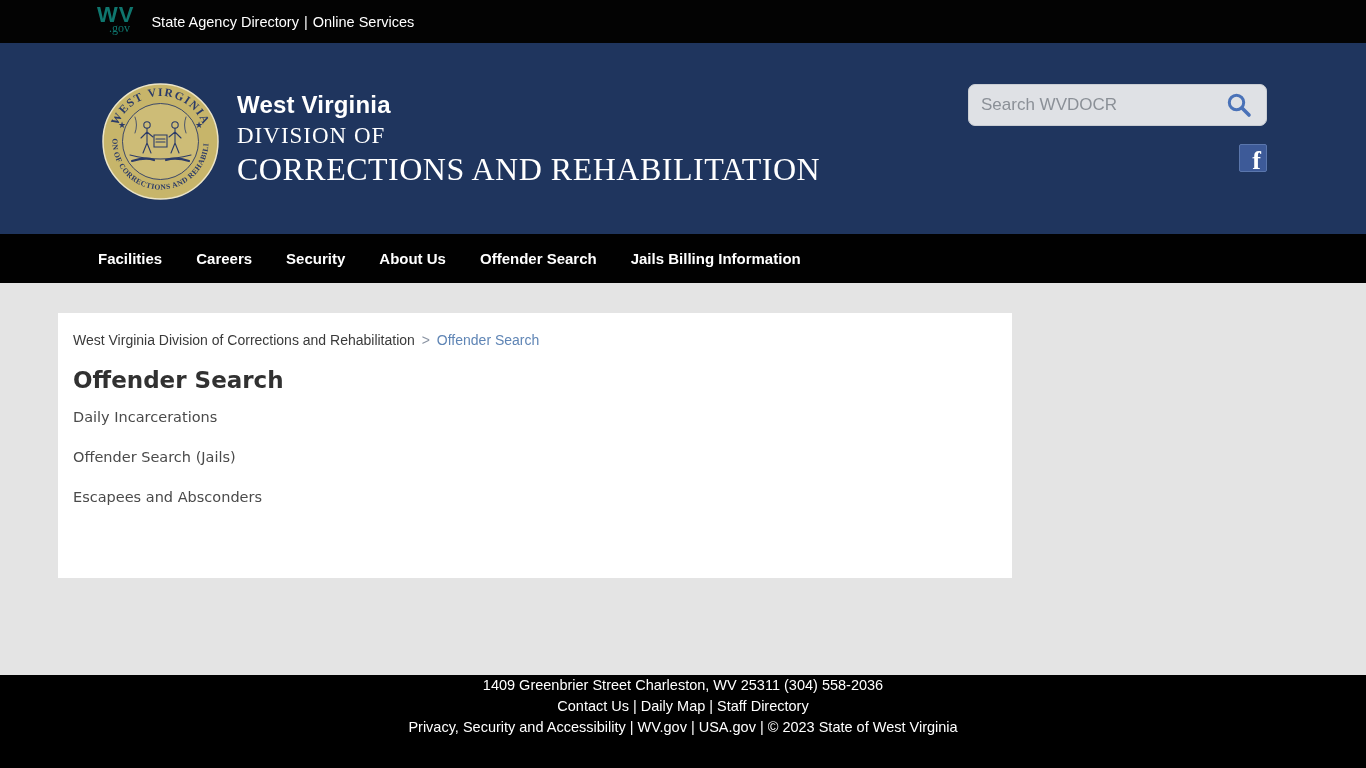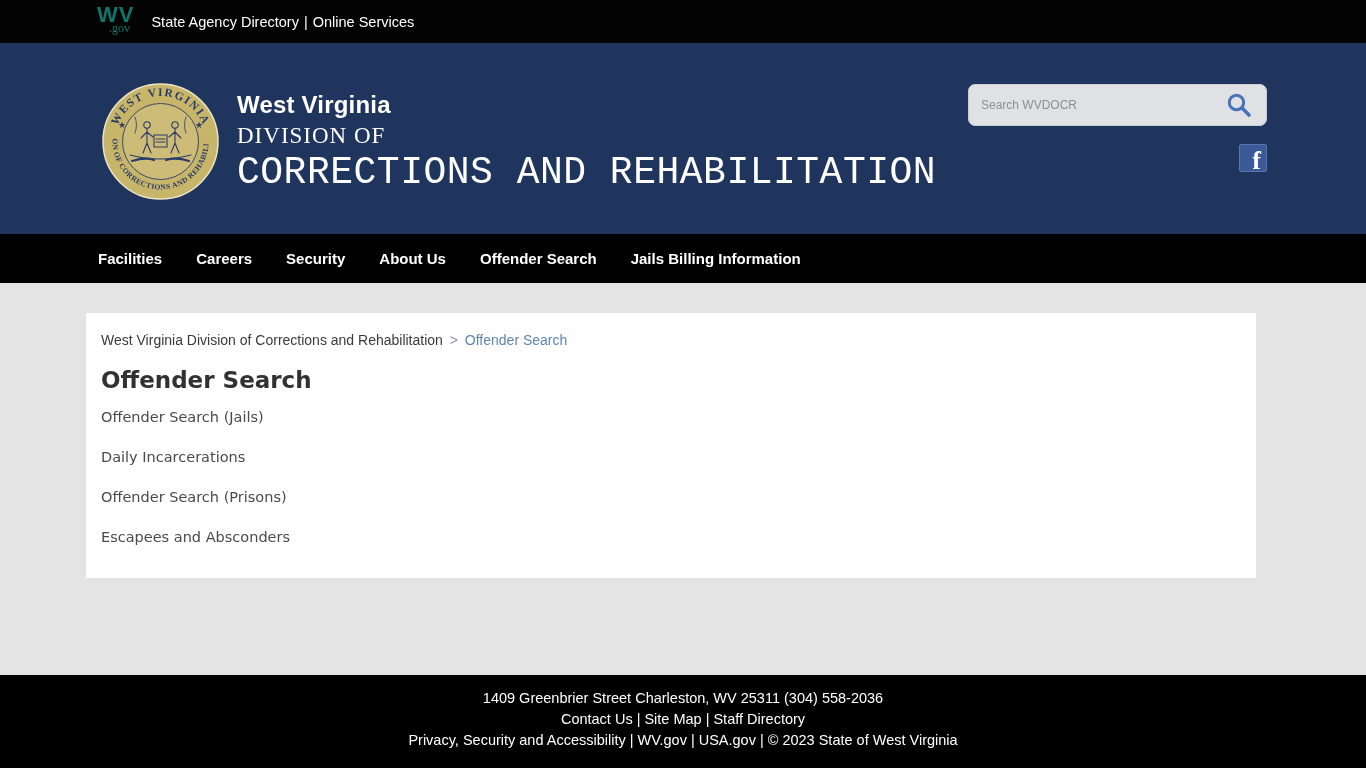--- a/index.html
+++ b/index.html
@@ -13,59 +13,59 @@
   .wvgov .gov { font-family:"Liberation Serif", serif; font-size:12px; display:block; margin:-4px 0 6px 12px; }
   .topbar-links { margin-left:17px; color:#fff; font-size:14.5px; }
   .topbar-links .sep { margin:0 5px; }
 
   
   .header { height:191px; background:#1f355e; position:relative; }
   .seal { position:absolute; left:102px; top:40px; width:117px; height:117px; }
   .brand { position:absolute; left:237px; top:48px; color:#fff; }
   .brand-line1 { font-size:24px; font-weight:600; letter-spacing:.2px; }
   .brand-line2 { font-family:"Liberation Serif", serif; font-size:23px; letter-spacing:1px; margin-top:4px; }
-  .brand-line3 { font-family:Liberation Mono, monospace; font-size:38px; letter-spacing:.5px; margin-top:2px; }
+  .brand-line3 { font-family:Liberation Serif, serif; font-size:32px; letter-spacing:.5px; margin-top:2px; }
 
   .searchbox { position:absolute; right:99px; top:41px; width:299px; height:42px;
     background:#dfe1e5; border:1px solid #c9cdd3; border-radius:7px;
     display:flex; align-items:center; padding:0 12px; }
   .searchbox input { flex:1; border:none; outline:none; background:transparent;
-    font-size:12px; color:#3a3a3a; font-family:"Liberation Sans", sans-serif; }
+    font-size:17px; color:#3a3a3a; font-family:"Liberation Sans", sans-serif; }
   .searchbox input::placeholder { color:#8b9097; opacity:1; }
   .search-btn { background:none; border:none; cursor:pointer; width:30px; height:30px;
     display:flex; align-items:center; justify-content:center; }
 
   .fb-icon { position:absolute; right:99px; top:101px; width:28px; height:28px;
     background:#3d5a98; border:1px solid #5a76ac; border-radius:2px;
     overflow:hidden; cursor:pointer; }
   .fb-icon span { position:absolute; right:5px; top:1px; color:#fff; font-size:26px;
     font-weight:bold; font-family:"Liberation Serif", serif; }
 
   
   .nav { height:49px; background:#010101; display:flex; align-items:center;
     padding-left:98px; gap:34px; }
   .nav a { color:#fff; font-size:15px; font-weight:bold; text-decoration:none; cursor:pointer; white-space:nowrap; }
 
   
   .main { height:392px; background:#e4e4e4; }
-  .card { margin-left:86px; width:1170px; height:265px; background:#fff;
+  .card { margin-left:58px; width:954px; height:265px; background:#fff;
     margin-top:0; position:relative; top:30px; padding:19px 15px 0 15px; }
   .breadcrumb { font-size:14px; color:#3a3a3a; }
   .breadcrumb .sep { color:#8a94a3; margin:0 3px; }
   .breadcrumb .current { color:#5f85b5; text-decoration:none; cursor:pointer; }
   .breadcrumb .root { color:#3a3a3a; text-decoration:none; cursor:pointer; }
   .page-title { font-family:"DejaVu Sans", sans-serif; font-size:23px; font-weight:bold;
     color:#313131; margin-top:19px; }
   .link-list { margin-top:16px; }
   .link-list a { display:block; height:40px; font-family:"DejaVu Sans", sans-serif;
     font-size:14.5px; color:#4a4a4a; text-decoration:none; cursor:pointer; }
 
   
   .footer { height:93px; background:#000; color:#fff; text-align:center;
-    padding-top:13px; font-size:14.5px; line-height:21px; }
+    font-size:14.5px; line-height:21px; }
   .footer a { color:#fff; text-decoration:none; cursor:pointer; }
   .footer .sep { margin:0 4px; }
 </style>
 </head>
 <body>
 
 <div class="topbar">
   <div class="wvgov">
     <span class="wv">WV</span>
     <span class="gov">.gov</span>
@@ -138,29 +138,28 @@
 
 <div class="main">
   <div class="card">
     <div class="breadcrumb">
       <a class="root">West Virginia Division of Corrections and Rehabilitation</a>
       <span class="sep">&gt;</span>
       <a class="current">Offender Search</a>
     </div>
     <h1 class="page-title">Offender Search</h1>
     <div class="link-list">
+      <a>Daily Incarcerations</a>
       <a>Offender Search (Jails)</a>
-      <a>Daily Incarcerations</a>
-      <a>Offender Search (Prisons)</a>
       <a>Escapees and Absconders</a>
     </div>
   </div>
 </div>
 
 <div class="footer">
   <div>1409 Greenbrier Street Charleston, WV 25311 (304) 558-2036</div>
   <div>
-    <a>Contact Us</a><span class="sep">|</span><a>Site Map</a><span class="sep">|</span><a>Staff Directory</a>
+    <a>Contact Us</a><span class="sep">|</span><a>Daily Map</a><span class="sep">|</span><a>Staff Directory</a>
   </div>
   <div>
     <a>Privacy, Security and Accessibility</a><span class="sep">|</span><a>WV.gov</a><span class="sep">|</span><a>USA.gov</a><span class="sep">|</span><span>© 2023 State of West Virginia</span>
   </div>
 </div>
 
 </body></html>

